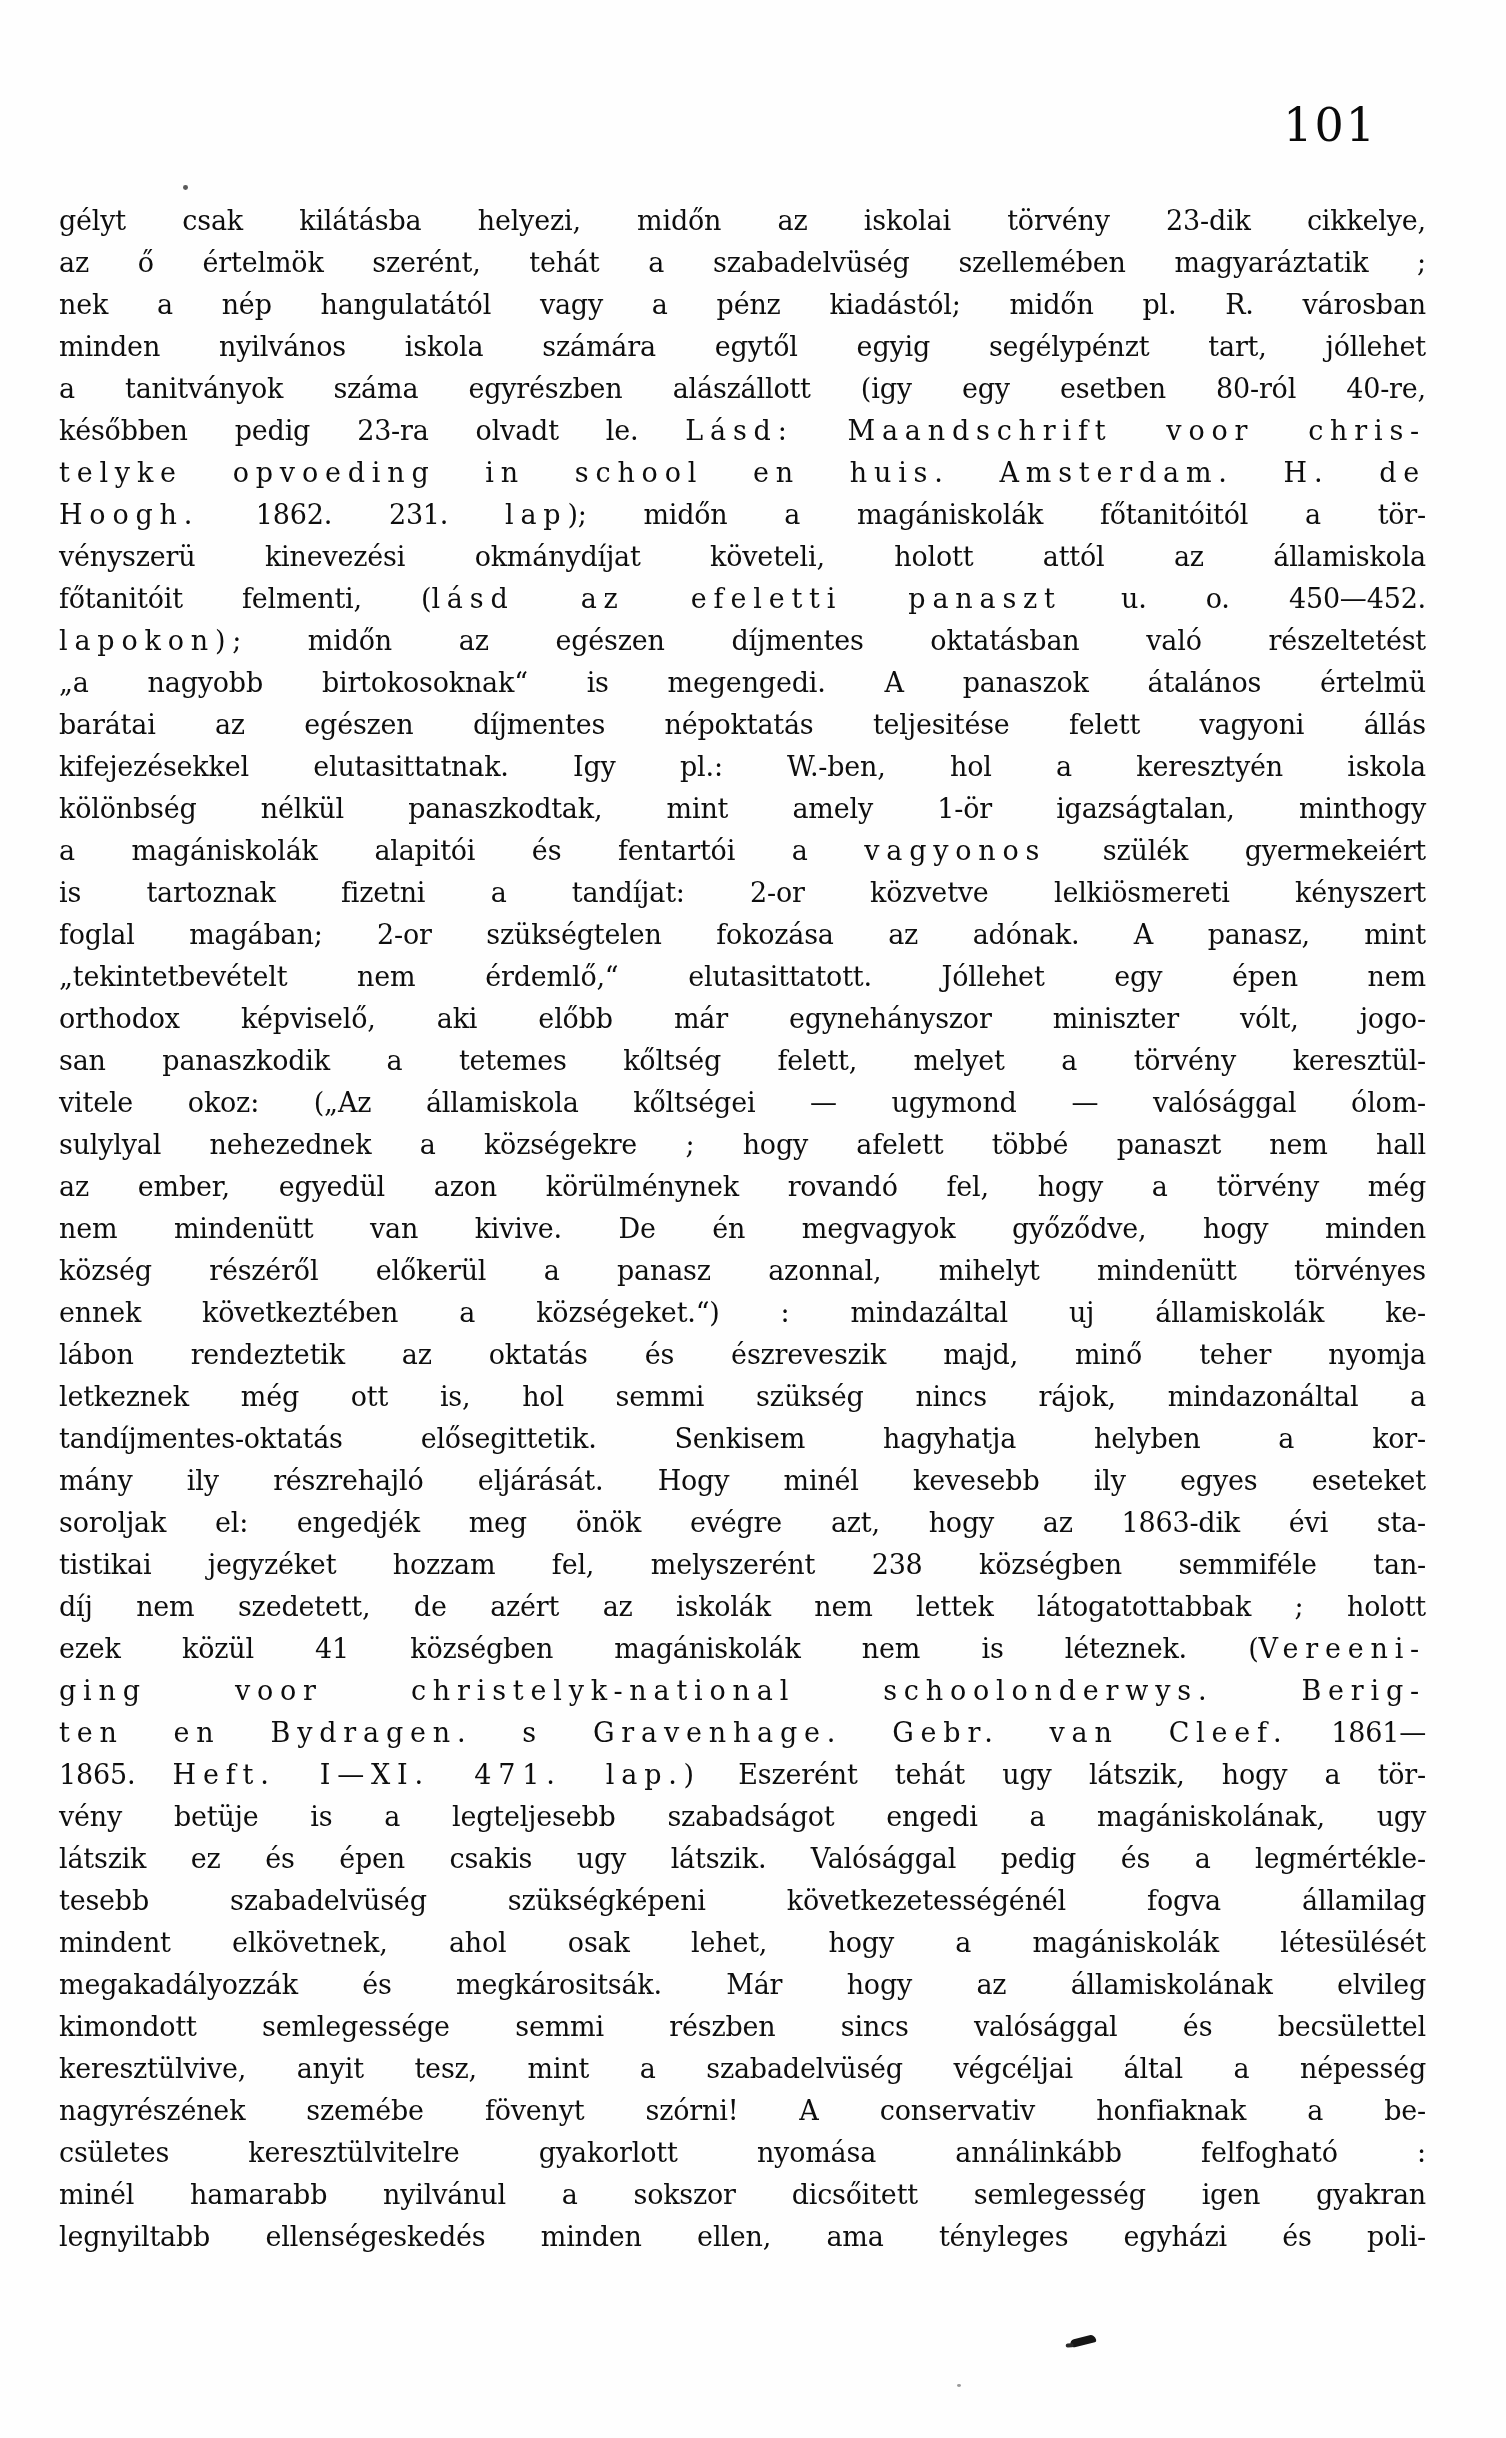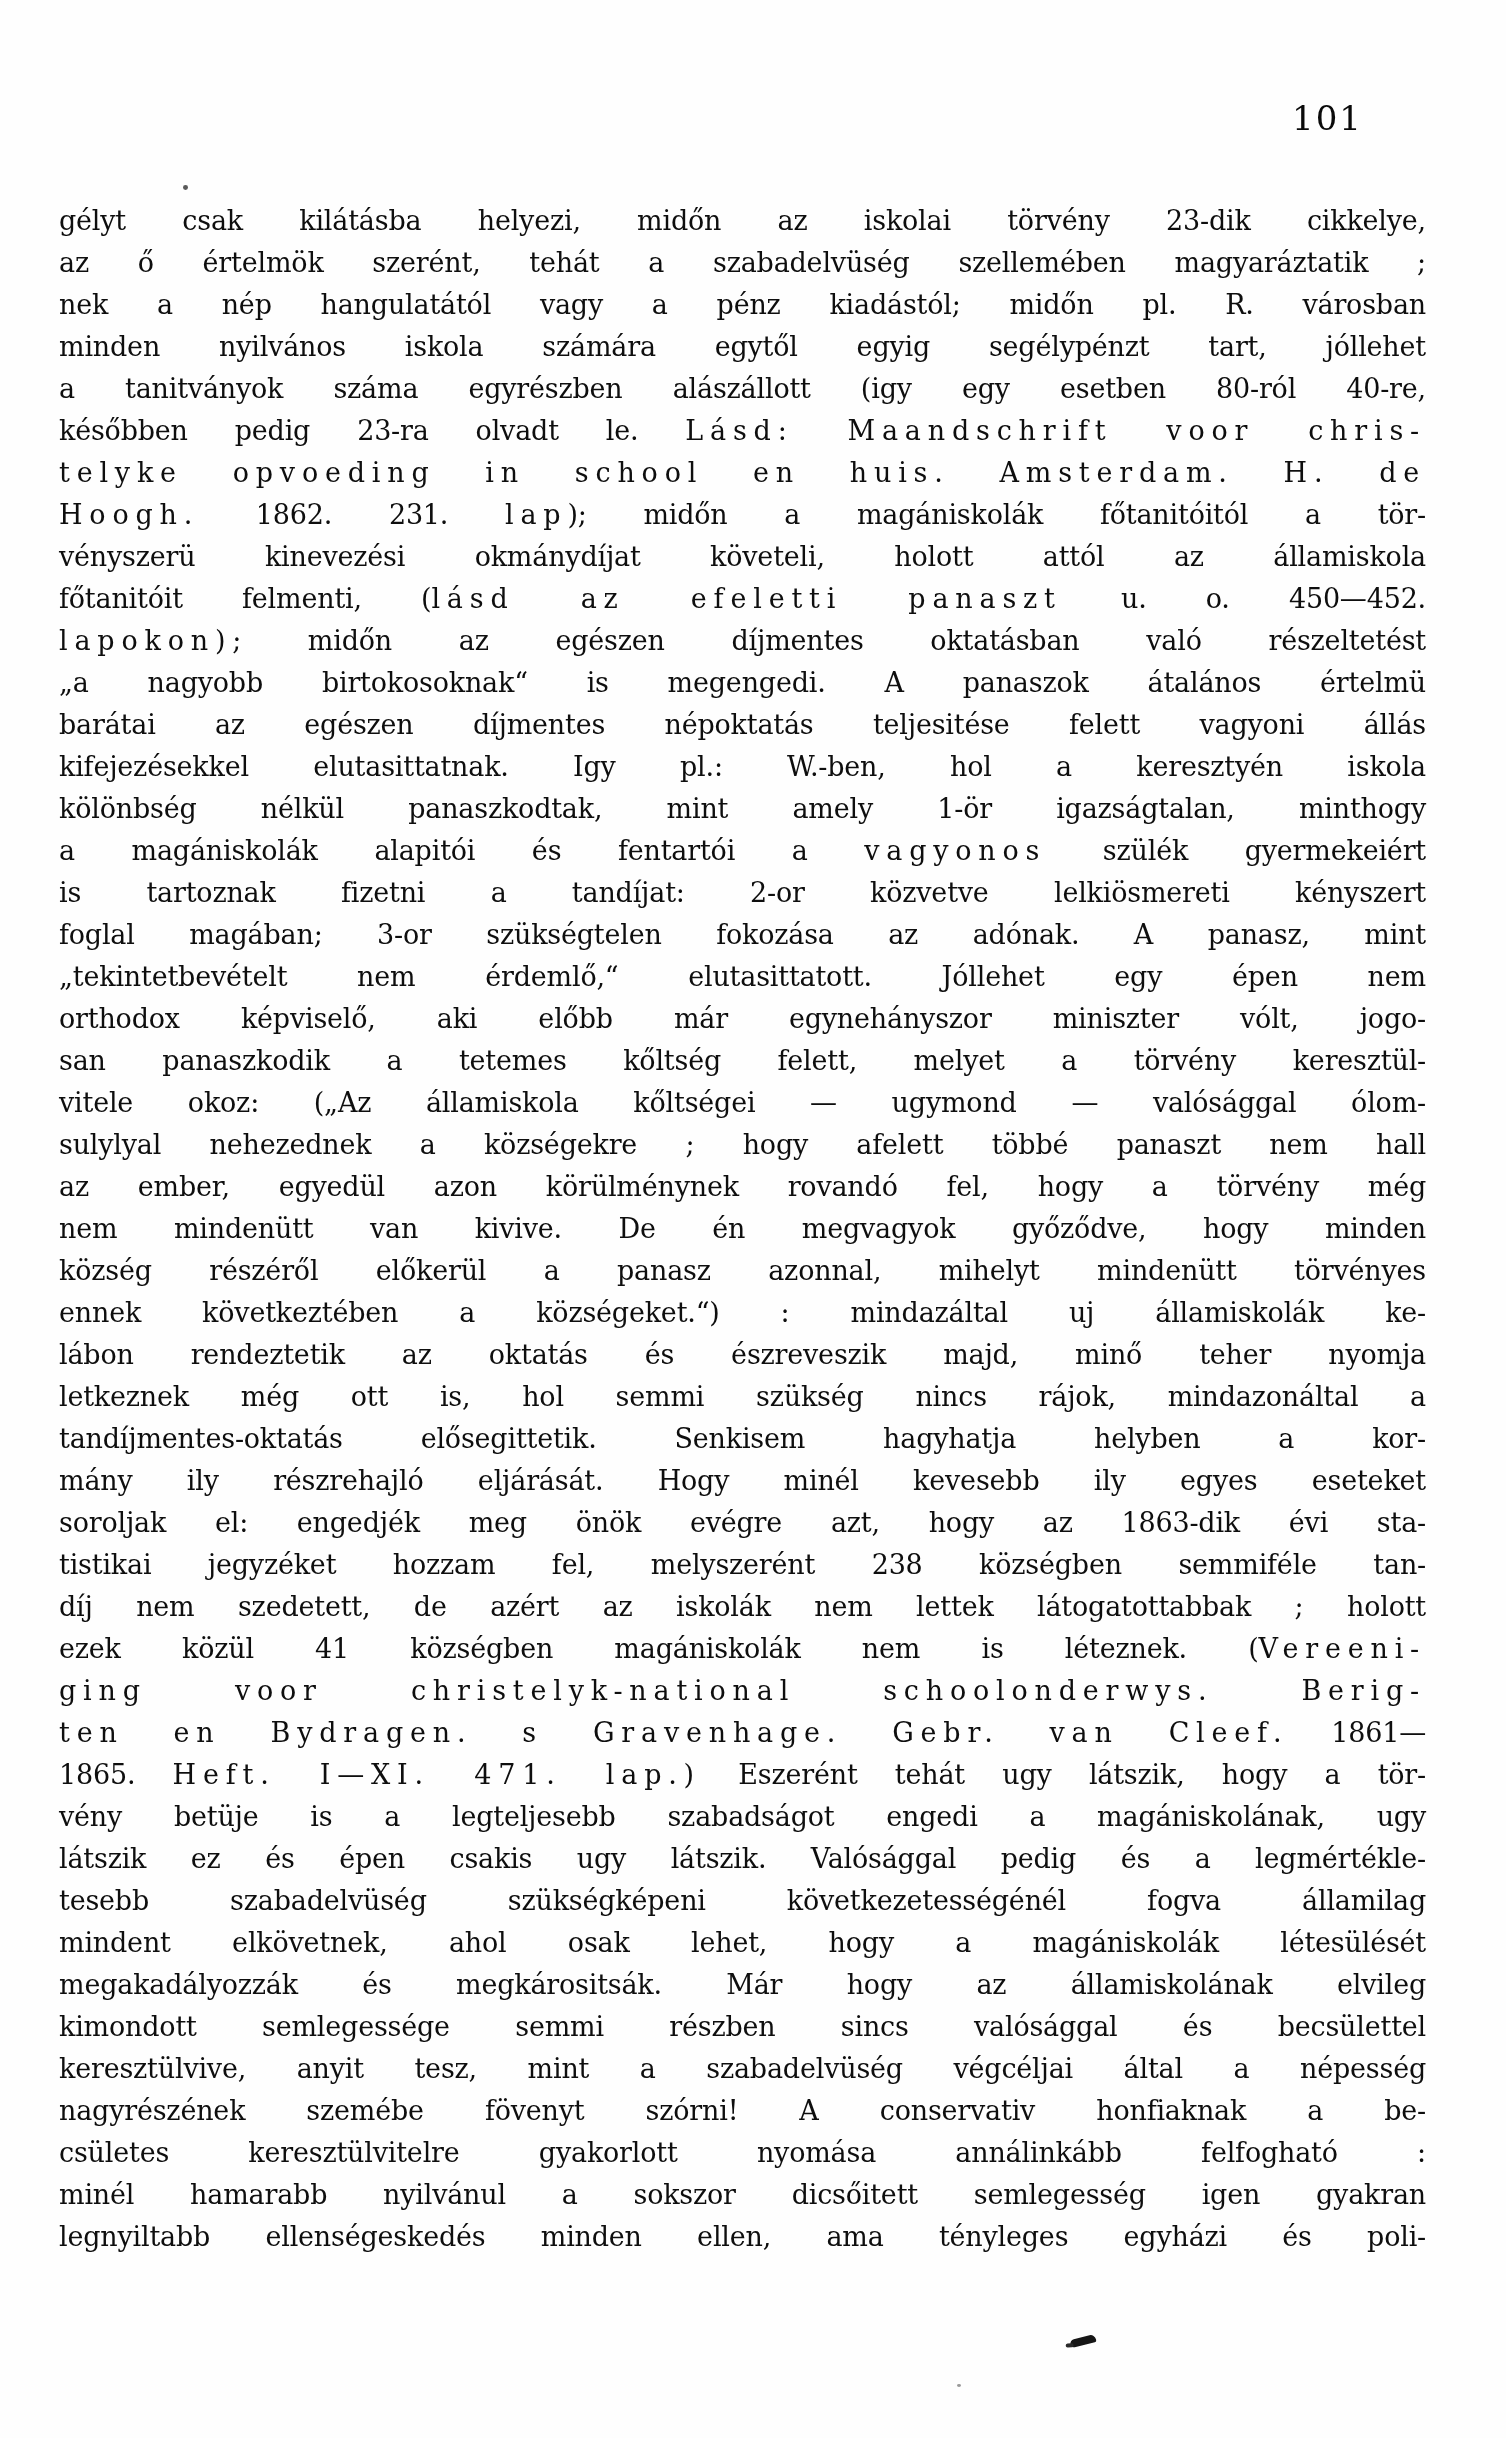--- a/index.html
+++ b/index.html
@@ -9,22 +9,22 @@
     position: relative;
     font-family: "DejaVu Serif", "Liberation Serif", serif;
     overflow: hidden;
   }
   .scan-page {
     position: absolute; inset: 0;
     background: #fefefe;
   }
   .page-number {
     position: absolute;
-    top: 98px; right: 144px;
-    font-size: 34px;
+    top: 98px; right: 130px;
+    font-size: 46px;
     color: #0a0a0a;
     letter-spacing: 2px;
   }
   .text-block {
     position: absolute;
     left: 59px; top: 200px;
     width: 1367px;
     color: #0d0d0d;
   }
   .tline {
@@ -79,21 +79,21 @@
       <div class="tline"><span class="sp">Hoogh.</span><span> 1862. 231. </span><span class="sp">lap</span><span>); midőn a magániskolák főtanitóitól a tör-</span></div>
       <div class="tline"><span>vényszerü kinevezési okmánydíjat követeli, holott attól az államiskola</span></div>
       <div class="tline"><span>főtanitóit felmenti, (</span><span class="sp">lásd az efeletti panaszt</span><span> u. o. 450—452.</span></div>
       <div class="tline"><span class="sp">lapokon)</span><span>; midőn az egészen díjmentes oktatásban való részeltetést</span></div>
       <div class="tline"><span>„a nagyobb birtokosoknak“ is megengedi. A panaszok átalános értelmü</span></div>
       <div class="tline"><span>barátai az egészen díjmentes népoktatás teljesitése felett vagyoni állás</span></div>
       <div class="tline"><span>kifejezésekkel elutasittatnak. Igy pl.: W.-ben, hol a keresztyén iskola</span></div>
       <div class="tline"><span>kölönbség nélkül panaszkodtak, mint amely 1-ör igazságtalan, minthogy</span></div>
       <div class="tline"><span>a magániskolák alapitói és fentartói a </span><span class="sp">vagyonos</span><span> szülék gyermekeiért</span></div>
       <div class="tline"><span>is tartoznak fizetni a tandíjat: 2-or közvetve lelkiösmereti kényszert</span></div>
-      <div class="tline"><span>foglal magában; 3-or szükségtelen fokozása az adónak. A panasz, mint</span></div>
+      <div class="tline"><span>foglal magában; 2-or szükségtelen fokozása az adónak. A panasz, mint</span></div>
       <div class="tline"><span>„tekintetbevételt nem érdemlő,“ elutasittatott. Jóllehet egy épen nem</span></div>
       <div class="tline"><span>orthodox képviselő, aki előbb már egynehányszor miniszter vólt, jogo-</span></div>
       <div class="tline"><span>san panaszkodik a tetemes kőltség felett, melyet a törvény keresztül-</span></div>
       <div class="tline"><span>vitele okoz: („Az államiskola kőltségei — ugymond — valósággal ólom-</span></div>
       <div class="tline"><span>sulylyal nehezednek a községekre ; hogy afelett többé panaszt nem hall</span></div>
       <div class="tline"><span>az ember, egyedül azon körülménynek rovandó fel, hogy a törvény még</span></div>
       <div class="tline"><span>nem mindenütt van kivive. De én megvagyok győződve, hogy minden</span></div>
       <div class="tline"><span>község részéről előkerül a panasz azonnal, mihelyt mindenütt törvényes</span></div>
       <div class="tline"><span>ennek következtében a községeket.“) : mindazáltal uj államiskolák ke-</span></div>
       <div class="tline"><span>lábon rendeztetik az oktatás és észreveszik majd, minő teher nyomja</span></div>

